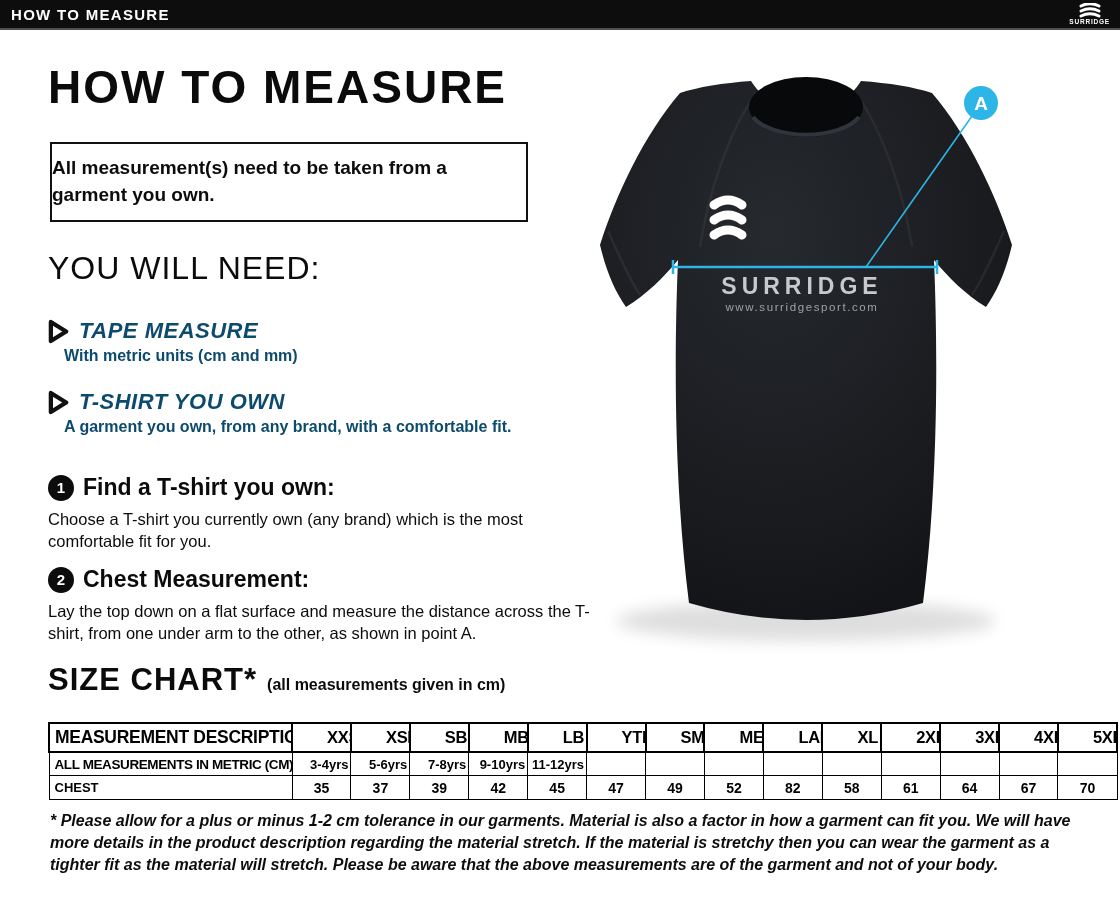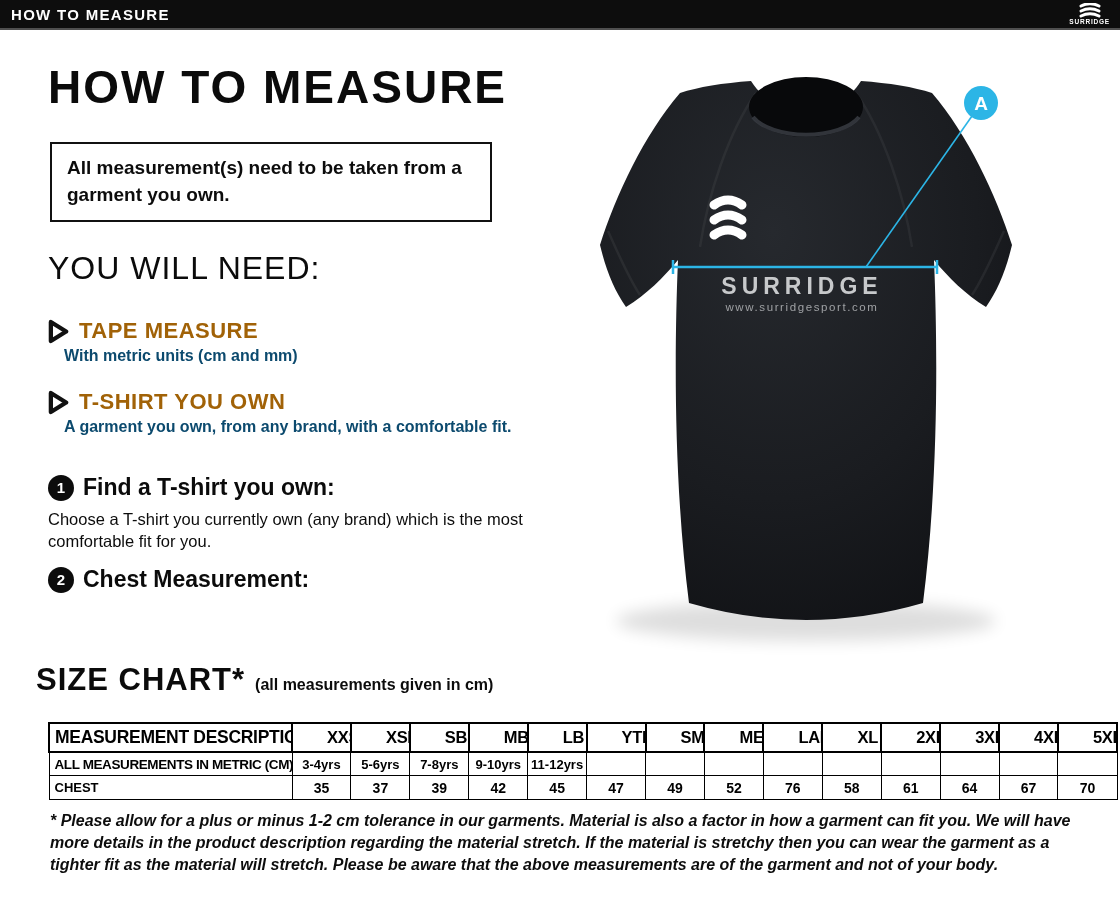--- a/index.html
+++ b/index.html
@@ -18,61 +18,61 @@
   }
   .topbar-title{color:#fff;font-weight:700;font-size:15px;letter-spacing:1.3px;}
   .topbar-logo{display:flex;flex-direction:column;align-items:center;line-height:1;margin-top:1px;}
   .logo-word{color:#fff;font-weight:700;font-size:6.5px;letter-spacing:0.8px;margin-top:1px;}
   
   .h1{
     position:absolute;left:48px;top:60px;margin:0;
     font-size:46px;font-weight:700;letter-spacing:2px;color:#0b0b0b;white-space:nowrap;
   }
   .notice{
-    position:absolute;left:50px;top:142px;width:442px;box-sizing:border-box;
-    border:2.5px solid #111;padding:11px 15px;
+    position:absolute;left:50px;top:142px;width:478px;box-sizing:border-box;
+    border:2.5px solid #111;padding:11px 0;
   }
   .notice p{margin:0;font-size:19px;font-weight:700;line-height:1.42;color:#0c0c0c;}
   .need-h{
     position:absolute;left:48px;top:250px;margin:0;
     font-size:32px;font-weight:400;letter-spacing:1px;color:#0b0b0b;white-space:nowrap;
   }
   .need{position:absolute;left:48px;}
   .need-1{top:318px;}
   .need-2{top:389px;}
   .need-title-row{display:flex;align-items:center;gap:10px;}
-  .need-title{font-size:22px;font-weight:700;letter-spacing:0.5px;color:#a16207;white-space:nowrap;}
+  .need-title{font-size:22px;font-weight:700;letter-spacing:0.5px;color:#0c4a6e;white-space:nowrap;font-style:italic;}
   .need-desc{margin:3px 0 0 16px;font-size:16px;font-weight:700;color:#0c4a6e;white-space:nowrap;text-align:center;}
   .step{position:absolute;left:48px;width:552px;}
   .step-1{top:474px;}
   .step-2{top:566px;}
   .step-title-row{display:flex;align-items:center;gap:9px;}
   .step-num{
     display:inline-flex;width:26px;height:26px;border-radius:50%;
     background:#0c0c0c;color:#fff;font-weight:700;font-size:15px;
     align-items:center;justify-content:center;flex:0 0 auto;
   }
   .step-title{font-size:23px;font-weight:700;color:#0b0b0b;white-space:nowrap;}
   .step-desc{margin:7px 0 0 0;font-size:16.5px;font-weight:400;line-height:1.34;color:#0c0c0c;}
   
-  .sc-head{position:absolute;left:36px;top:662px;white-space:nowrap;text-align:center;}
+  .sc-head{position:absolute;left:48px;top:662px;white-space:nowrap;text-align:center;}
   .sc-title{font-size:31px;font-weight:700;letter-spacing:1px;color:#0b0b0b;}
   .sc-sub{font-size:16px;font-weight:700;margin-left:10px;color:#0c0c0c;}
   .size-table{
     position:absolute;left:48px;top:722px;width:1070px;
     border-collapse:collapse;table-layout:fixed;color:#000;
   }
   .size-table th,.size-table td{
     border:1.5px solid #000;font-weight:700;text-align:center;
     padding:1px 2px;overflow:hidden;white-space:nowrap;
   }
   .size-table th{border-width:2.5px;font-size:16.5px;height:25px;letter-spacing:-0.3px;padding-left:34px;}
   .size-table th.c0,.size-table td.c0{width:234px;text-align:left;padding-left:5px;}
   .size-table th.c0{font-size:17.5px;}
-  .size-table tbody tr:first-child td{font-size:13px;height:20px;}
+  .size-table tbody tr:first-child td{font-size:13px;height:20px;text-align:right;}
   .size-table tbody tr:first-child td.c0{font-size:13.5px;letter-spacing:-0.4px;}
   .size-table tbody tr:last-child td{font-size:14px;height:21px;}
   .size-table tbody tr:last-child td.c0{font-size:13px;}
   .disclaimer{
     position:absolute;left:48px;top:808px;width:1048px;margin:2px;
     font-size:16px;font-weight:700;font-style:italic;line-height:1.37;color:#0d0d0d;
   }
   
   .shirt{position:absolute;left:588px;top:55px;width:530px;height:600px;}
   .accent-stroke{stroke:var(--accent);}
@@ -129,20 +129,21 @@
       <span class="step-title">Find a T-shirt you own:</span>
     </div>
     <p class="step-desc">Choose a T-shirt you currently own (any brand) which is the most comfortable fit for you.</p>
   </div>
 
   <div class="step step-2">
     <div class="step-title-row">
       <span class="step-num">2</span>
       <span class="step-title">Chest Measurement:</span>
     </div>
+    <p class="step-desc">Lay the top down on a flat surface and measure the distance across the T-shirt, from one under arm to the other, as shown in point A.</p>
   </div>
 
   <div class="sc-head">
     <span class="sc-title">SIZE CHART*</span><span class="sc-sub">(all measurements given in cm)</span>
   </div>
 
   <table class="size-table">
     <thead>
         <tr>
           <th class="c0">MEASUREMENT DESCRIPTION</th>
@@ -183,21 +184,21 @@
         <tr>
           <td class="c0">CHEST</td>
           <td>35</td>
           <td>37</td>
           <td>39</td>
           <td>42</td>
           <td>45</td>
           <td>47</td>
           <td>49</td>
           <td>52</td>
-          <td>76</td>
+          <td>82</td>
           <td>58</td>
           <td>61</td>
           <td>64</td>
           <td>67</td>
           <td>70</td>
         </tr>
       </tbody>
   </table>
 
   <p class="disclaimer">* Please allow for a plus or minus 1-2 cm tolerance in our garments. Material is also a factor in how a garment can fit you. We will have more details in the product description regarding the material stretch.  If the material is stretchy then you can wear the garment as a tighter fit as the material will stretch.  Please be aware that the above measurements are of the garment and not of your body.</p>

